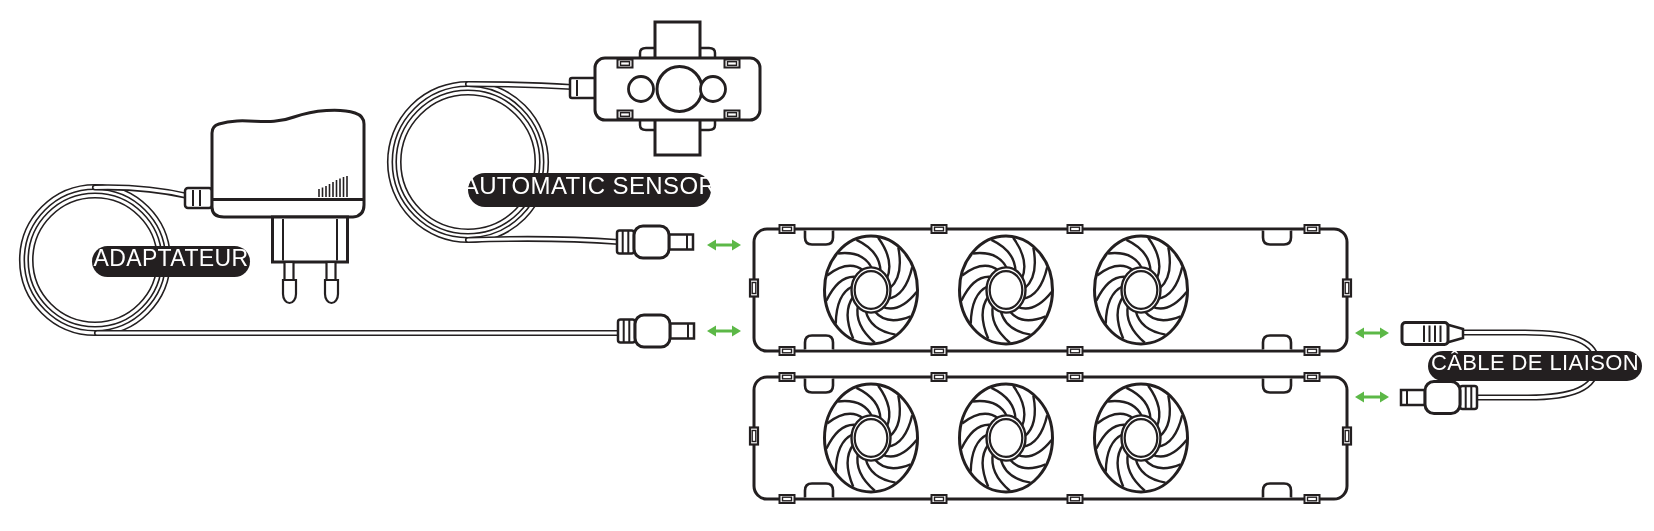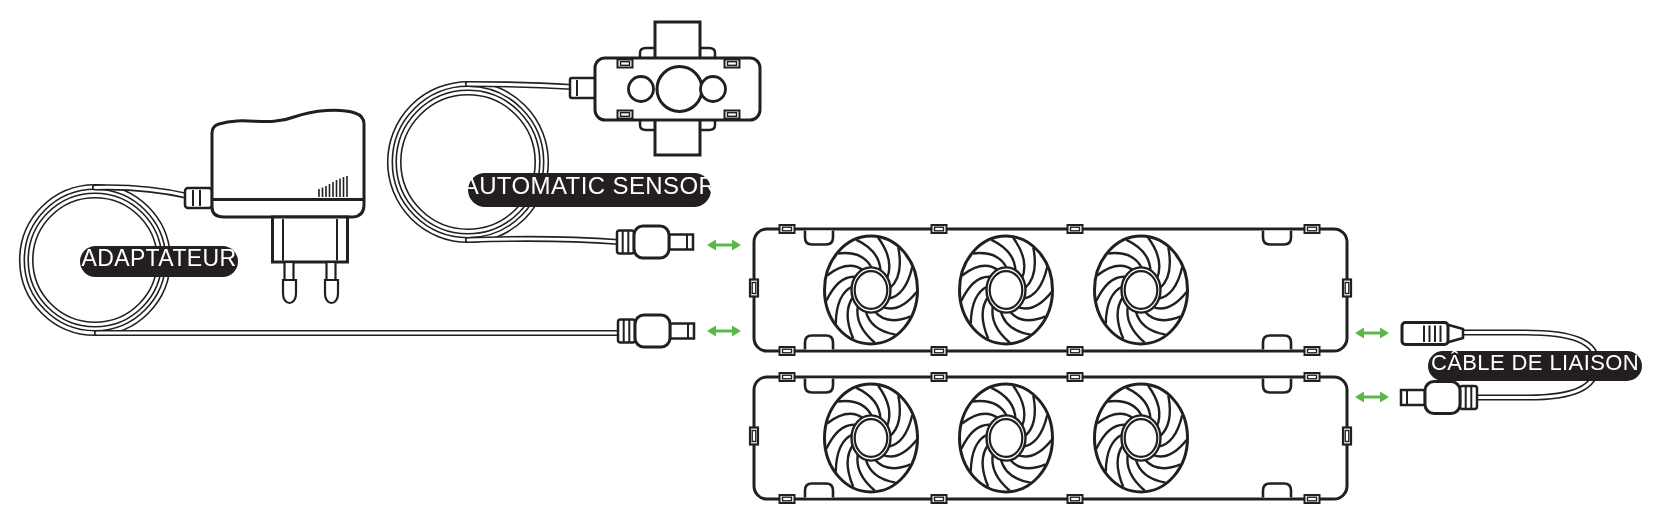--- a/index.html
+++ b/index.html
@@ -3,21 +3,21 @@
 <meta charset="utf-8">
 <style>
   html,body{margin:0;padding:0;background:#fff;}
   #stage{position:relative;width:1654px;height:531px;background:#ffffff;overflow:hidden;
          font-family:"Liberation Sans",sans-serif;}
   #art{position:absolute;left:0;top:0;}
   .pill{position:absolute;background:#231f20;color:#ffffff;border-radius:20px;
         display:flex;justify-content:center;white-space:nowrap;
         letter-spacing:0.4px;font-weight:500;z-index:5;}
   .pill span{transform:translateY(-1px);}
-  #pill-adapter{left:80px;top:246px;width:158px;height:31px;font-size:23px;}
+  #pill-adapter{left:92px;top:246px;width:158px;height:31px;font-size:23px;}
   #pill-sensor{left:468px;top:173px;width:243px;height:34px;font-size:24px;}
   #pill-cable{left:1428px;top:351px;width:214px;height:30px;font-size:22px;}
   
   .ln{stroke:#231f20;fill:none;}
   .fw{stroke:#231f20;fill:#ffffff;}
   .cable-out{stroke:#231f20;stroke-width:6.2;fill:none;stroke-linecap:round;}
   .cable-in{stroke:#ffffff;stroke-width:3;fill:none;stroke-linecap:round;}
   .arrow-line{stroke:#5cb847;stroke-width:3;}
   .arrow-head{fill:#5cb847;stroke:none;}
 </style>

